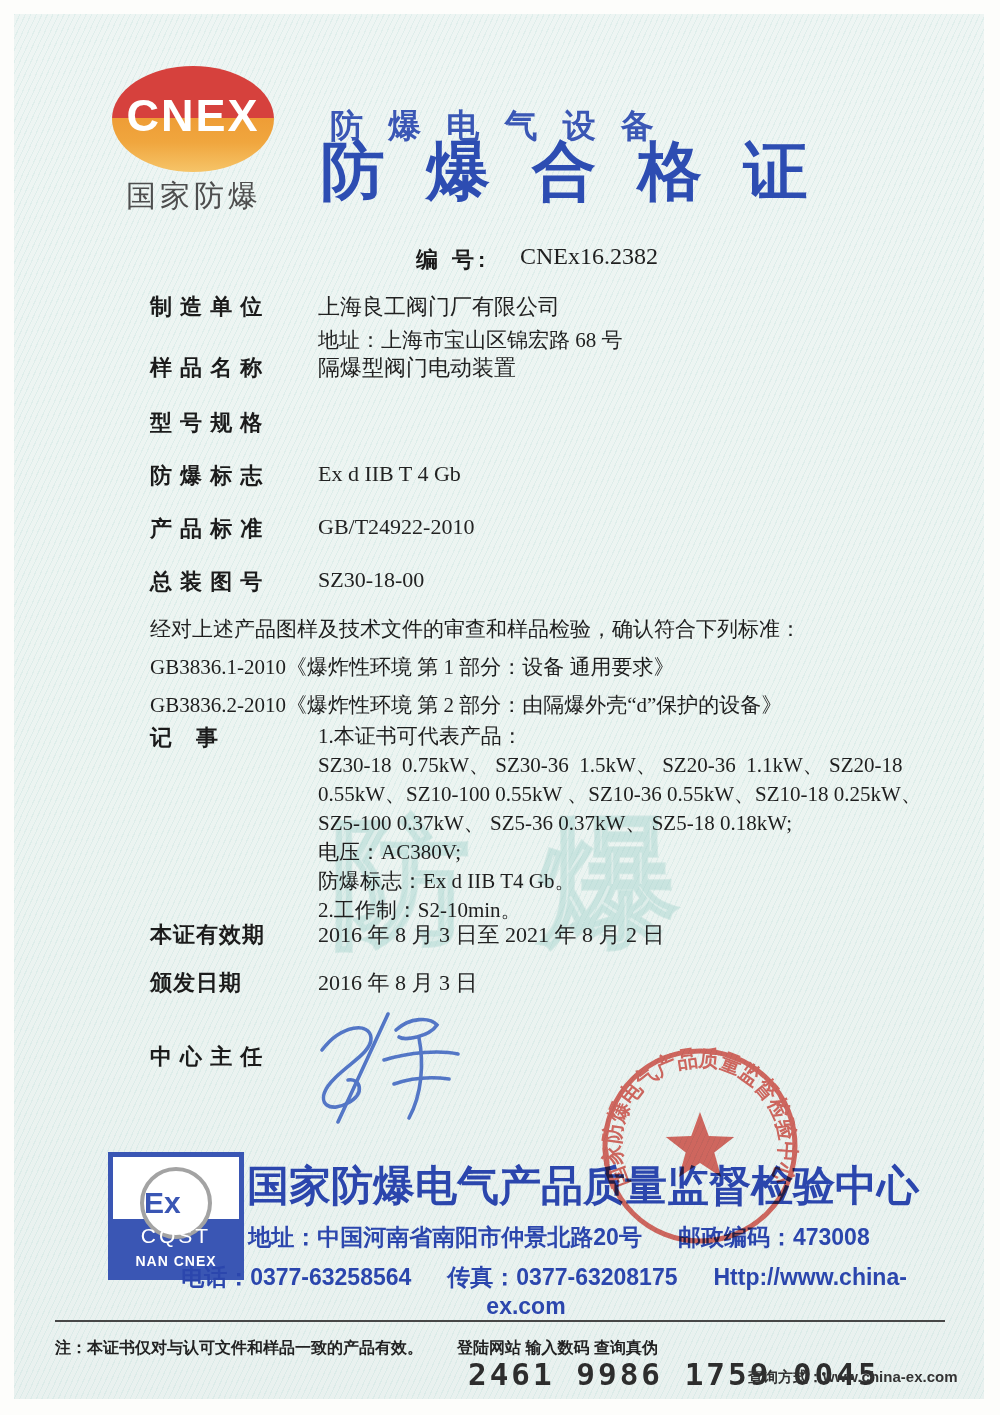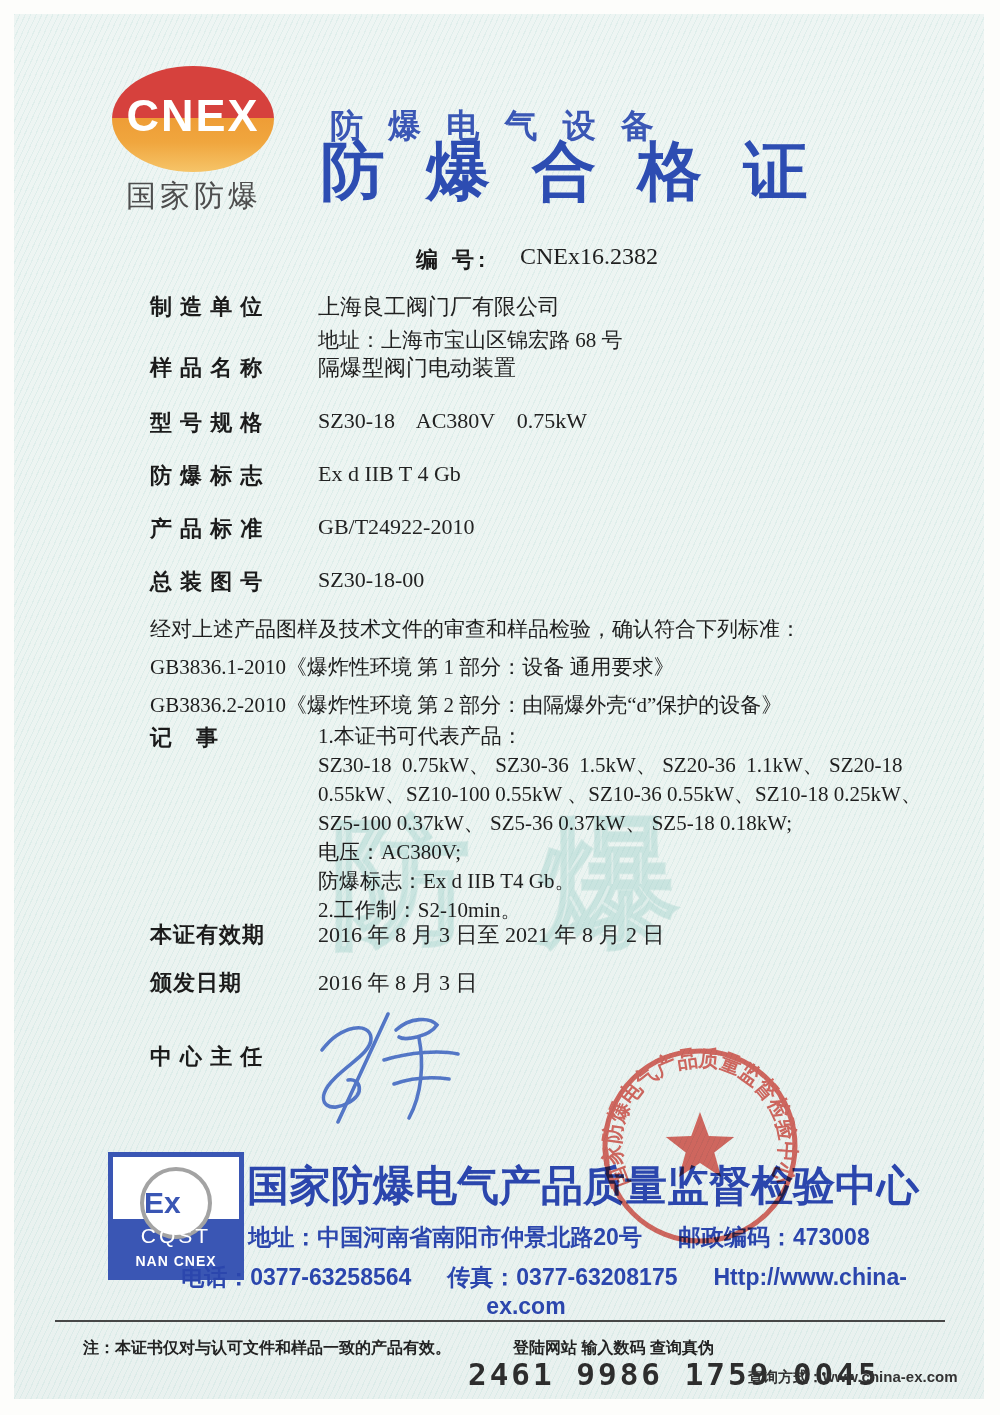--- a/index.html
+++ b/index.html
@@ -51,21 +51,21 @@
   .cqst-cqst{position:absolute;left:0;right:0;bottom:27px;text-align:center;color:#fff;font-size:21px;
       letter-spacing:3px;z-index:3;}
   .cqst-city{position:absolute;left:0;right:0;bottom:6px;text-align:center;color:#fff;font-size:14px;
       font-weight:bold;letter-spacing:1px;z-index:3;}
   .org-name{left:238px;top:1158px;width:690px;text-align:center;font-size:42px;font-weight:bold;
       color:#2b46ad;font-family:"Liberation Serif",serif;z-index:2;}
   .org-line{width:760px;text-align:center;font-size:23px;font-weight:bold;color:#2b46ad;z-index:2;}
   .org-line span{margin:0 18px;}
   .divider{left:55px;top:1320px;width:890px;height:2px;background:#474747;}
   .foot-note{left:55px;top:1338px;font-size:16px;color:#222;font-weight:bold;}
-  .foot-note span{margin-right:34px;margin-left:28px;}
+  .foot-note span{margin-right:34px;}
   .foot-code{left:468px;top:1356px;font-size:31px;font-weight:bold;color:#2d2d2d;
       font-family:"DejaVu Sans Mono",monospace;letter-spacing:3px;}
   .foot-query{left:748px;top:1368px;font-size:15px;color:#333;font-weight:bold;}
 </style>
 </head>
 <body>
 
 <div class="page">
   <div class="paper abs"></div>
 
@@ -81,21 +81,20 @@
   <div class="abs certno-value">CNEx16.2382</div>
 
   <div class="abs flabel" style="left:150px;top:292px;">制 造 单 位</div>
   <div class="abs fvalue" style="left:318px;top:292px;">上海良工阀门厂有限公司</div>
   <div class="abs fvalue sub" style="left:318px;top:326px;">地址：上海市宝山区锦宏路 68 号</div>
 
   <div class="abs flabel" style="left:150px;top:353px;">样 品 名 称</div>
   <div class="abs fvalue" style="left:318px;top:353px;">隔爆型阀门电动装置</div>
 
   <div class="abs flabel" style="left:150px;top:408px;">型 号 规 格</div>
-  <div class="abs fvalue" style="left:318px;top:408px;">SZ30-18    AC380V    0.75kW</div>
 
   <div class="abs flabel" style="left:150px;top:461px;">防 爆 标 志</div>
   <div class="abs fvalue" style="left:318px;top:461px;">Ex d IIB T 4 Gb</div>
 
   <div class="abs flabel" style="left:150px;top:514px;">产 品 标 准</div>
   <div class="abs fvalue" style="left:318px;top:514px;">GB/T24922-2010</div>
 
   <div class="abs flabel" style="left:150px;top:567px;">总 装 图 号</div>
   <div class="abs fvalue" style="left:318px;top:567px;">SZ30-18-00</div>
 

